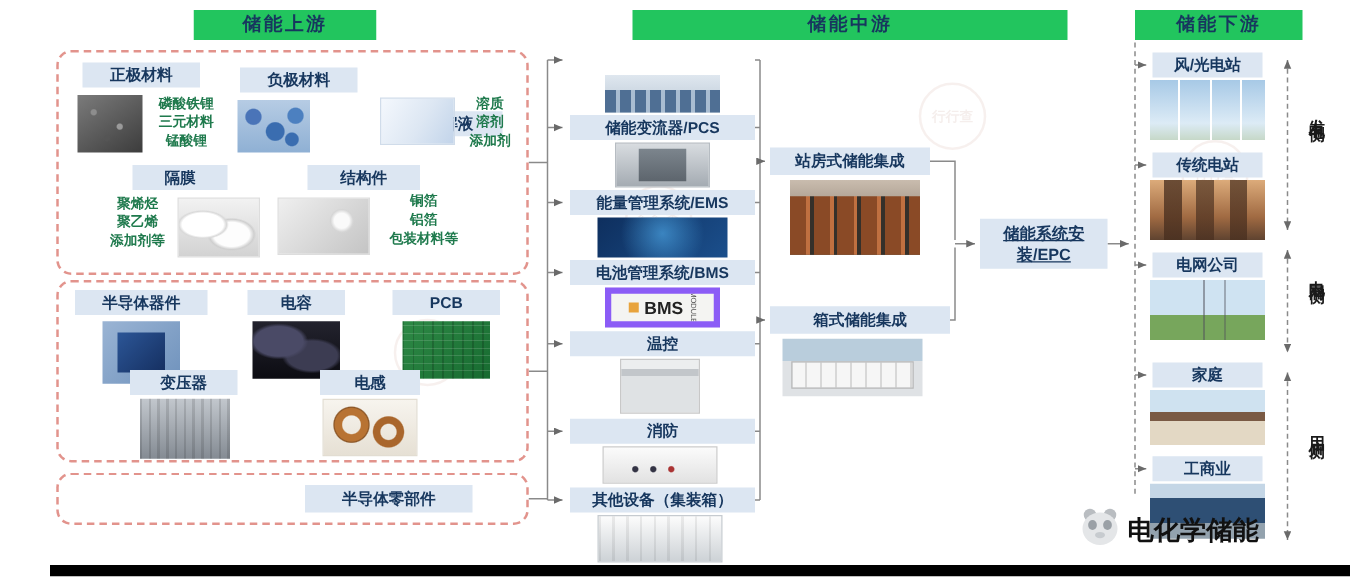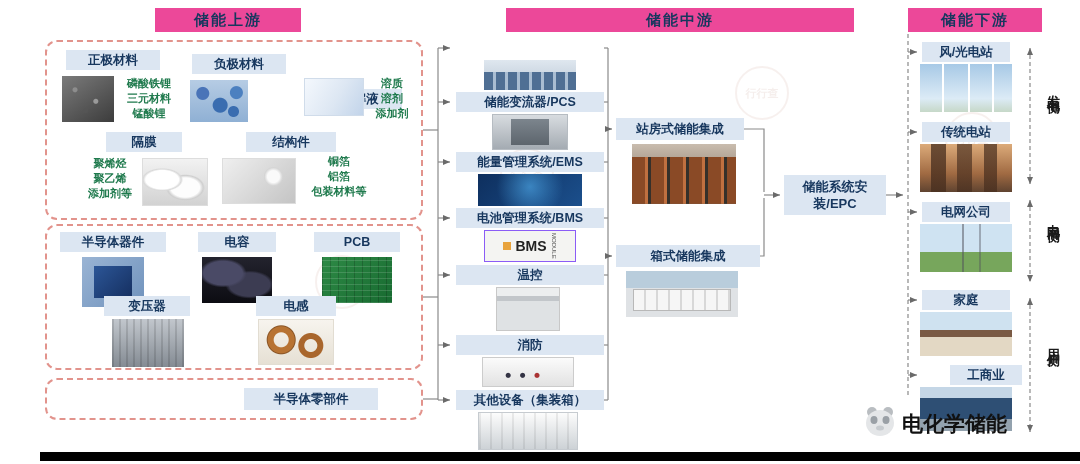--- a/index.html
+++ b/index.html
@@ -1,28 +1,28 @@
 <!DOCTYPE html>
 <html><head>
 <meta charset="utf-8">
 <style>
   *{margin:0;padding:0;box-sizing:border-box;}
   body{font-family:"Liberation Sans","DejaVu Sans",sans-serif;background:#fff;}
   .canvas{position:relative;width:1080px;height:464px;background:#fff;overflow:hidden;}
   .connectors{position:absolute;left:0;top:0;pointer-events:none;}
-  .hdr{position:absolute;height:24px;line-height:24px;background:#ec4899;color:#17375e;
+  .hdr{position:absolute;height:24px;line-height:24px;background:#22c55e;color:#17375e;
        font-weight:bold;font-size:15px;text-align:center;letter-spacing:2px;z-index:2;}
   .lbl{position:absolute;height:20px;line-height:20px;background:#dce6f2;color:#17375e;
        font-weight:bold;font-size:12.5px;text-align:center;white-space:nowrap;z-index:2;}
   .subs{position:absolute;color:#1f7a4d;font-weight:bold;font-size:11px;line-height:15px;
         text-align:center;z-index:2;}
   .grp{position:absolute;border:2px dashed #e2938c;border-radius:12px;z-index:1;}
   .ph{position:absolute;overflow:hidden;z-index:2;}
   .epc{position:absolute;left:784px;top:175px;width:102px;background:#dce6f2;color:#17375e;
-       font-weight:bold;font-size:13px;text-align:center;line-height:17px;padding:3px 4px;z-index:2;}
+       font-weight:bold;font-size:13px;text-align:center;line-height:17px;padding:3px 4px;z-index:2;text-decoration:underline;}
   .vside{position:absolute;left:1044px;writing-mode:vertical-rl;text-orientation:upright;
          font-weight:bold;font-size:13px;color:#1a1a1a;letter-spacing:3px;height:64px;z-index:2;}
   .wm{position:absolute;width:54px;height:54px;border:2px solid #c08a7a;border-radius:50%;
       display:flex;align-items:center;justify-content:center;color:#b07a6a;font-size:11px;
       font-weight:bold;opacity:.12;z-index:0;}
   .brand{position:absolute;left:902px;top:410px;font-size:21px;font-weight:bold;color:#111;z-index:2;}
   .brand-icon{position:absolute;left:862px;top:404px;z-index:2;}
   .footer-bar{position:absolute;left:40px;top:452px;width:1040px;height:9px;background:#000;z-index:3;}
 
   
@@ -34,21 +34,21 @@
   .img-semiconductor{background:linear-gradient(135deg,#9ab4d4,#6f92bc);}
   .img-semiconductor::after{content:"";position:absolute;inset:18% 20%;background:linear-gradient(135deg,#2c5697,#152f60);}
   .img-capacitor{background:radial-gradient(ellipse at 30% 35%,#4a4a66 28%,transparent 34%),radial-gradient(ellipse at 68% 60%,#3c3c52 30%,transparent 36%),linear-gradient(#23232e,#0c0c12);}
   .img-pcb{background:repeating-linear-gradient(0deg,rgba(255,255,255,.14) 0 1px,transparent 1px 6px),repeating-linear-gradient(90deg,rgba(0,0,0,.18) 0 1px,transparent 1px 8px),linear-gradient(135deg,#2e8a46,#176a30);}
   .img-transformer{background:repeating-linear-gradient(90deg,rgba(0,0,0,.12) 0 2px,transparent 2px 7px),linear-gradient(#c2c7cd,#848b93);}
   .img-inductor{background:radial-gradient(circle at 30% 45%,transparent 7px,#b87333 8px,#b87333 13px,#8a5526 14px,transparent 15px),radial-gradient(circle at 70% 58%,transparent 6px,#a9662c 7px,#a9662c 12px,transparent 13px),linear-gradient(#f7f4ee,#e6e0d4);border:1px solid #e2ddd2;}
   .img-pack{background:repeating-linear-gradient(90deg,#4f6f94 0 9px,#a9bdd2 9px 12px),linear-gradient(#dfe7ef,#b9c7d5);background-size:100% 60%,100% 100%;background-position:0 100%,0 0;background-repeat:no-repeat;}
   .img-pcs{background:linear-gradient(#d8dce0,#a4abb2);border:1px solid #b6bcc2;}
   .img-pcs::after{content:"";position:absolute;inset:12% 24%;background:linear-gradient(#7c858d,#5d656d);}
   .img-ems{background:radial-gradient(circle at 50% 40%,rgba(90,190,255,.55),transparent 60%),linear-gradient(135deg,#0e2f5e,#1b4f8c);}
-  .img-bms{background:#f4f4f2;border:1px solid #8b5cf6;display:flex;align-items:center;justify-content:center;gap:4px;}
+  .img-bms{background:#f4f4f2;border:5px solid #8b5cf6;display:flex;align-items:center;justify-content:center;gap:4px;}
   .bms-text{font-weight:bold;font-size:14px;color:#222;}
   .bms-chip{width:8px;height:8px;background:#e8a33d;display:inline-block;}
   .bms-module{font-size:6px;color:#555;writing-mode:vertical-rl;letter-spacing:0;}
   .img-hvac{background:linear-gradient(#eceeef 18%,#c2c6ca 18% 30%,#dfe2e4 30%);border:1px solid #c8c8c8;}
   .img-fire{background:radial-gradient(circle at 28% 62%,#334 2px,transparent 3px),radial-gradient(circle at 44% 62%,#334 2px,transparent 3px),radial-gradient(circle at 60% 62%,#a33 2px,transparent 3px),linear-gradient(#fbfbfb,#e2e2e2);border:1px solid #ccc;}
   .img-container{background:repeating-linear-gradient(90deg,rgba(0,0,0,.07) 0 2px,transparent 2px 11px),linear-gradient(#fcfcfc,#cdd2d6);border:1px solid #c6cbd0;}
   .img-station{background:repeating-linear-gradient(90deg,#8a4a26 0 13px,#c07040 13px 16px,#35302a 16px 19px),linear-gradient(#c9bcae,#6e5f50);background-size:100% 78%,100% 100%;background-position:0 100%,0 0;background-repeat:no-repeat;}
   .img-boxes{background:linear-gradient(#b9cddc 38%,#dfe2e5 38%);}
   .img-boxes::after{content:"";position:absolute;left:6%;right:6%;top:40%;bottom:14%;background:repeating-linear-gradient(90deg,#f6f6f6 0 10px,#d8d8d8 10px 12px);border:1px solid #b8b8b8;}
   .img-wind{background:linear-gradient(90deg,transparent 24%,#fff 24% 26%,transparent 26% 52%,#fff 52% 54%,transparent 54% 78%,#fff 78% 80%,transparent 80%),linear-gradient(#a7c9e6,#dcebf6 72%,#c6d8c8);}
@@ -217,21 +217,21 @@
 
   <div class="lbl" style="left:922px;top:122px;width:88px;">传统电站</div>
   <div class="ph img-plant" style="left:920px;top:144px;width:92px;height:48px;"></div>
 
   <div class="lbl" style="left:922px;top:202px;width:88px;">电网公司</div>
   <div class="ph img-grid" style="left:920px;top:224px;width:92px;height:48px;"></div>
 
   <div class="lbl" style="left:922px;top:290px;width:88px;">家庭</div>
   <div class="ph img-home" style="left:920px;top:312px;width:92px;height:44px;"></div>
 
-  <div class="lbl" style="left:922px;top:365px;width:72px;margin-left:28px;">工商业</div>
+  <div class="lbl" style="left:922px;top:365px;width:88px;">工商业</div>
   <div class="ph img-industry" style="left:920px;top:387px;width:92px;height:44px;"></div>
 
   <div class="vside" style="top:85px;">发电侧</div>
   <div class="vside" style="top:214px;">电网侧</div>
   <div class="vside" style="top:338px;">用户侧</div>
 
   <span class="brand-icon">
     <svg width="36" height="34" viewBox="0 0 36 34">
       <circle cx="10" cy="8" r="5" fill="#b9bdc1"></circle>
       <circle cx="26" cy="8" r="5" fill="#b9bdc1"></circle>

